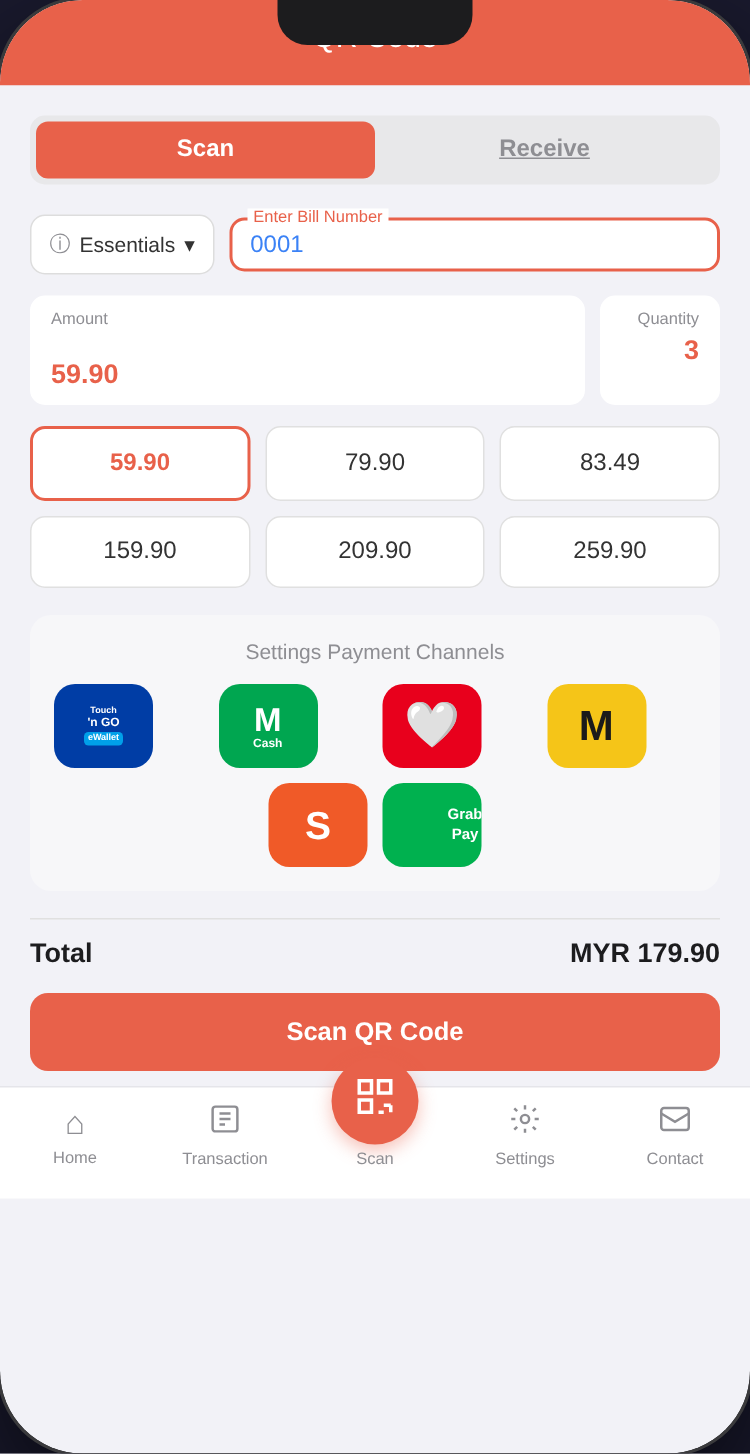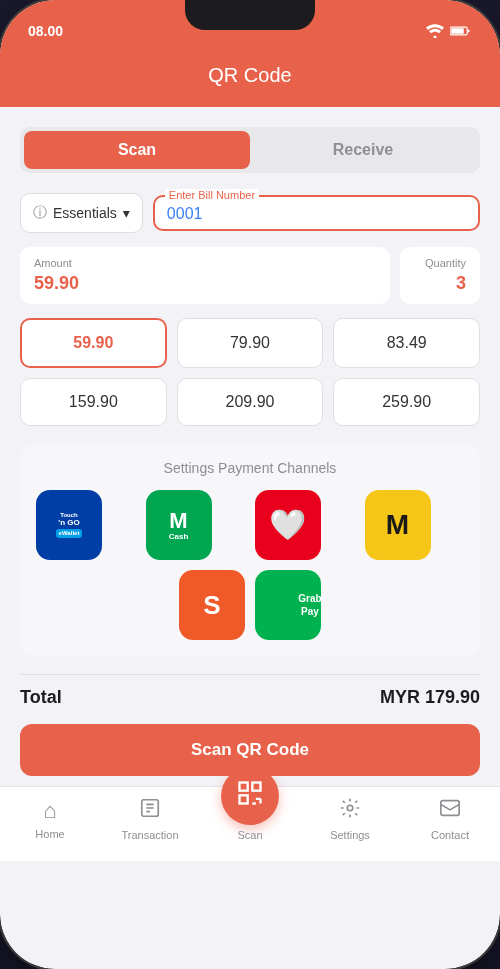--- a/index.html
+++ b/index.html
@@ -88,20 +88,21 @@
       cursor: pointer;
       border: none;
     }
     .tab-active {
       background: #e8614a;
       color: white;
     }
     .tab-inactive {
       background: transparent;
       color: #8e8e93;
+      text-decoration: underline;
     }
     
     .bill-row {
       display: flex;
       align-items: center;
       gap: 10px;
       margin-bottom: 14px;
     }
     .essentials-btn {
       display: flex;
@@ -147,21 +148,21 @@
     .amount-box {
       flex: 1;
       background: white;
       border-radius: 10px;
       padding: 10px 14px;
       position: relative;
     }
     .amount-label {
       font-size: 11px;
       color: #8e8e93;
-      margin-bottom: 4px;
+      margin-bottom: 20px;
     }
     .amount-value {
       font-size: 18px;
       color: #e8614a;
       font-weight: 600;
     }
     .quantity-box {
       background: white;
       border-radius: 10px;
       padding: 10px 14px;
@@ -221,21 +222,21 @@
       margin-bottom: 10px;
     }
     .payment-grid-2 {
       display: grid;
       grid-template-columns: repeat(4, 1fr);
       gap: 10px;
       justify-items: center;
     }
     .payment-icon {
       width: 66px;
-      height: 70px;
+      height: 56px;
       border-radius: 14px;
       display: flex;
       align-items: center;
       justify-content: center;
       font-size: 10px;
       font-weight: 700;
       color: white;
       cursor: pointer;
       overflow: hidden;
     }
@@ -323,37 +324,20 @@
     
     .tng-inner { text-align: center; line-height: 1.1; }
   </style>
 </head>
 <body>
 
 <div class="phone-frame">
   <div class="notch"></div>
   <div class="phone-screen">
 
-    <div class="status-bar">
-      <span class="status-time">08.00</span>
-      <div class="status-icons">
-
-        <svg width="18" height="14" viewBox="0 0 24 18" fill="white">
-          <path d="M12 4C8.5 4 5.3 5.4 3 7.7L0 4.6C3.1 1.7 7.3 0 12 0s8.9 1.7 12 4.6L21 7.7C18.7 5.4 15.5 4 12 4z"></path>
-          <path d="M12 10c-2 0-3.8.8-5.2 2.1L4 9.2C6.2 7.2 9 6 12 6s5.8 1.2 8 3.2l-2.8 2.9C15.8 10.8 14 10 12 10z"></path>
-          <circle cx="12" cy="17" r="2"></circle>
-        </svg>
-
-        <svg width="22" height="12" viewBox="0 0 28 14" fill="white">
-          <rect x="0" y="2" width="22" height="10" rx="2" fill="none" stroke="white" stroke-width="1.5"></rect>
-          <rect x="1.5" y="3.5" width="16" height="7" rx="1" fill="white"></rect>
-          <path d="M23 5v4c1.5-.5 2-1 2-2s-.5-1.5-2-2z" fill="white"></path>
-        </svg>
-      </div>
-    </div>
 
     <div class="header">
       <span class="header-title">QR Code</span>
     </div>
 
     <div class="content">
 
       
       <div class="tab-container">
         <button class="tab tab-active">Scan</button>

